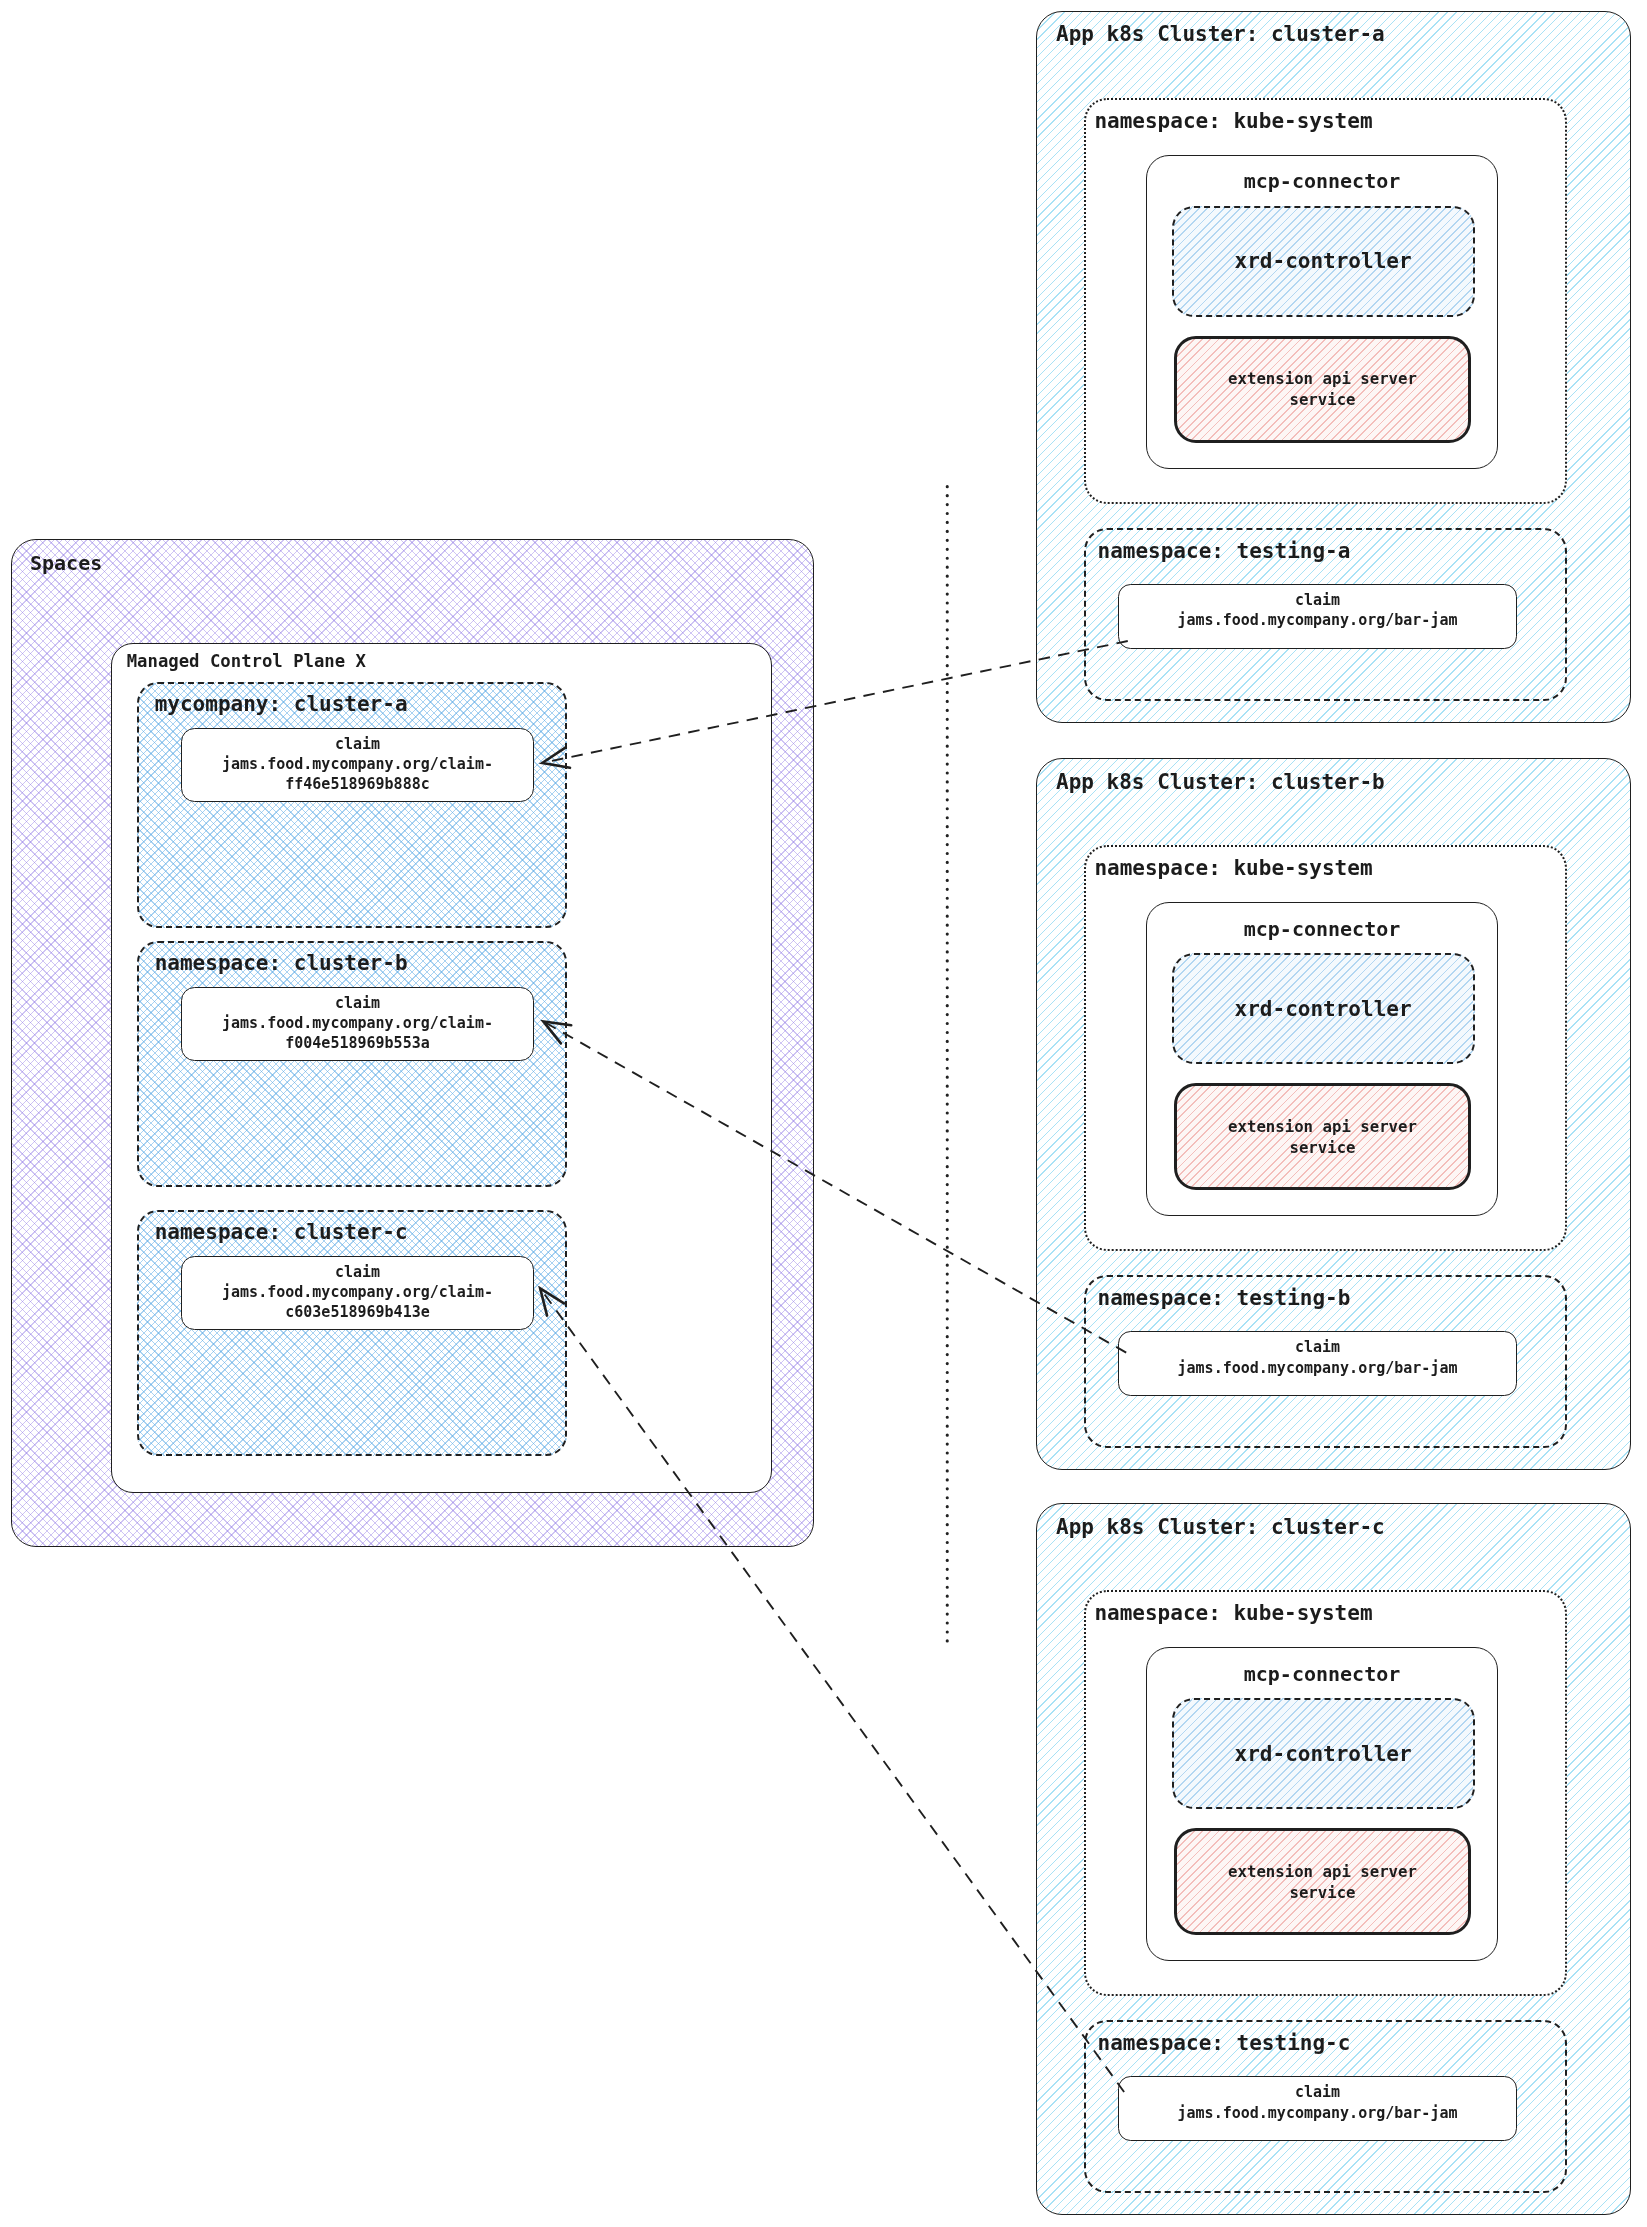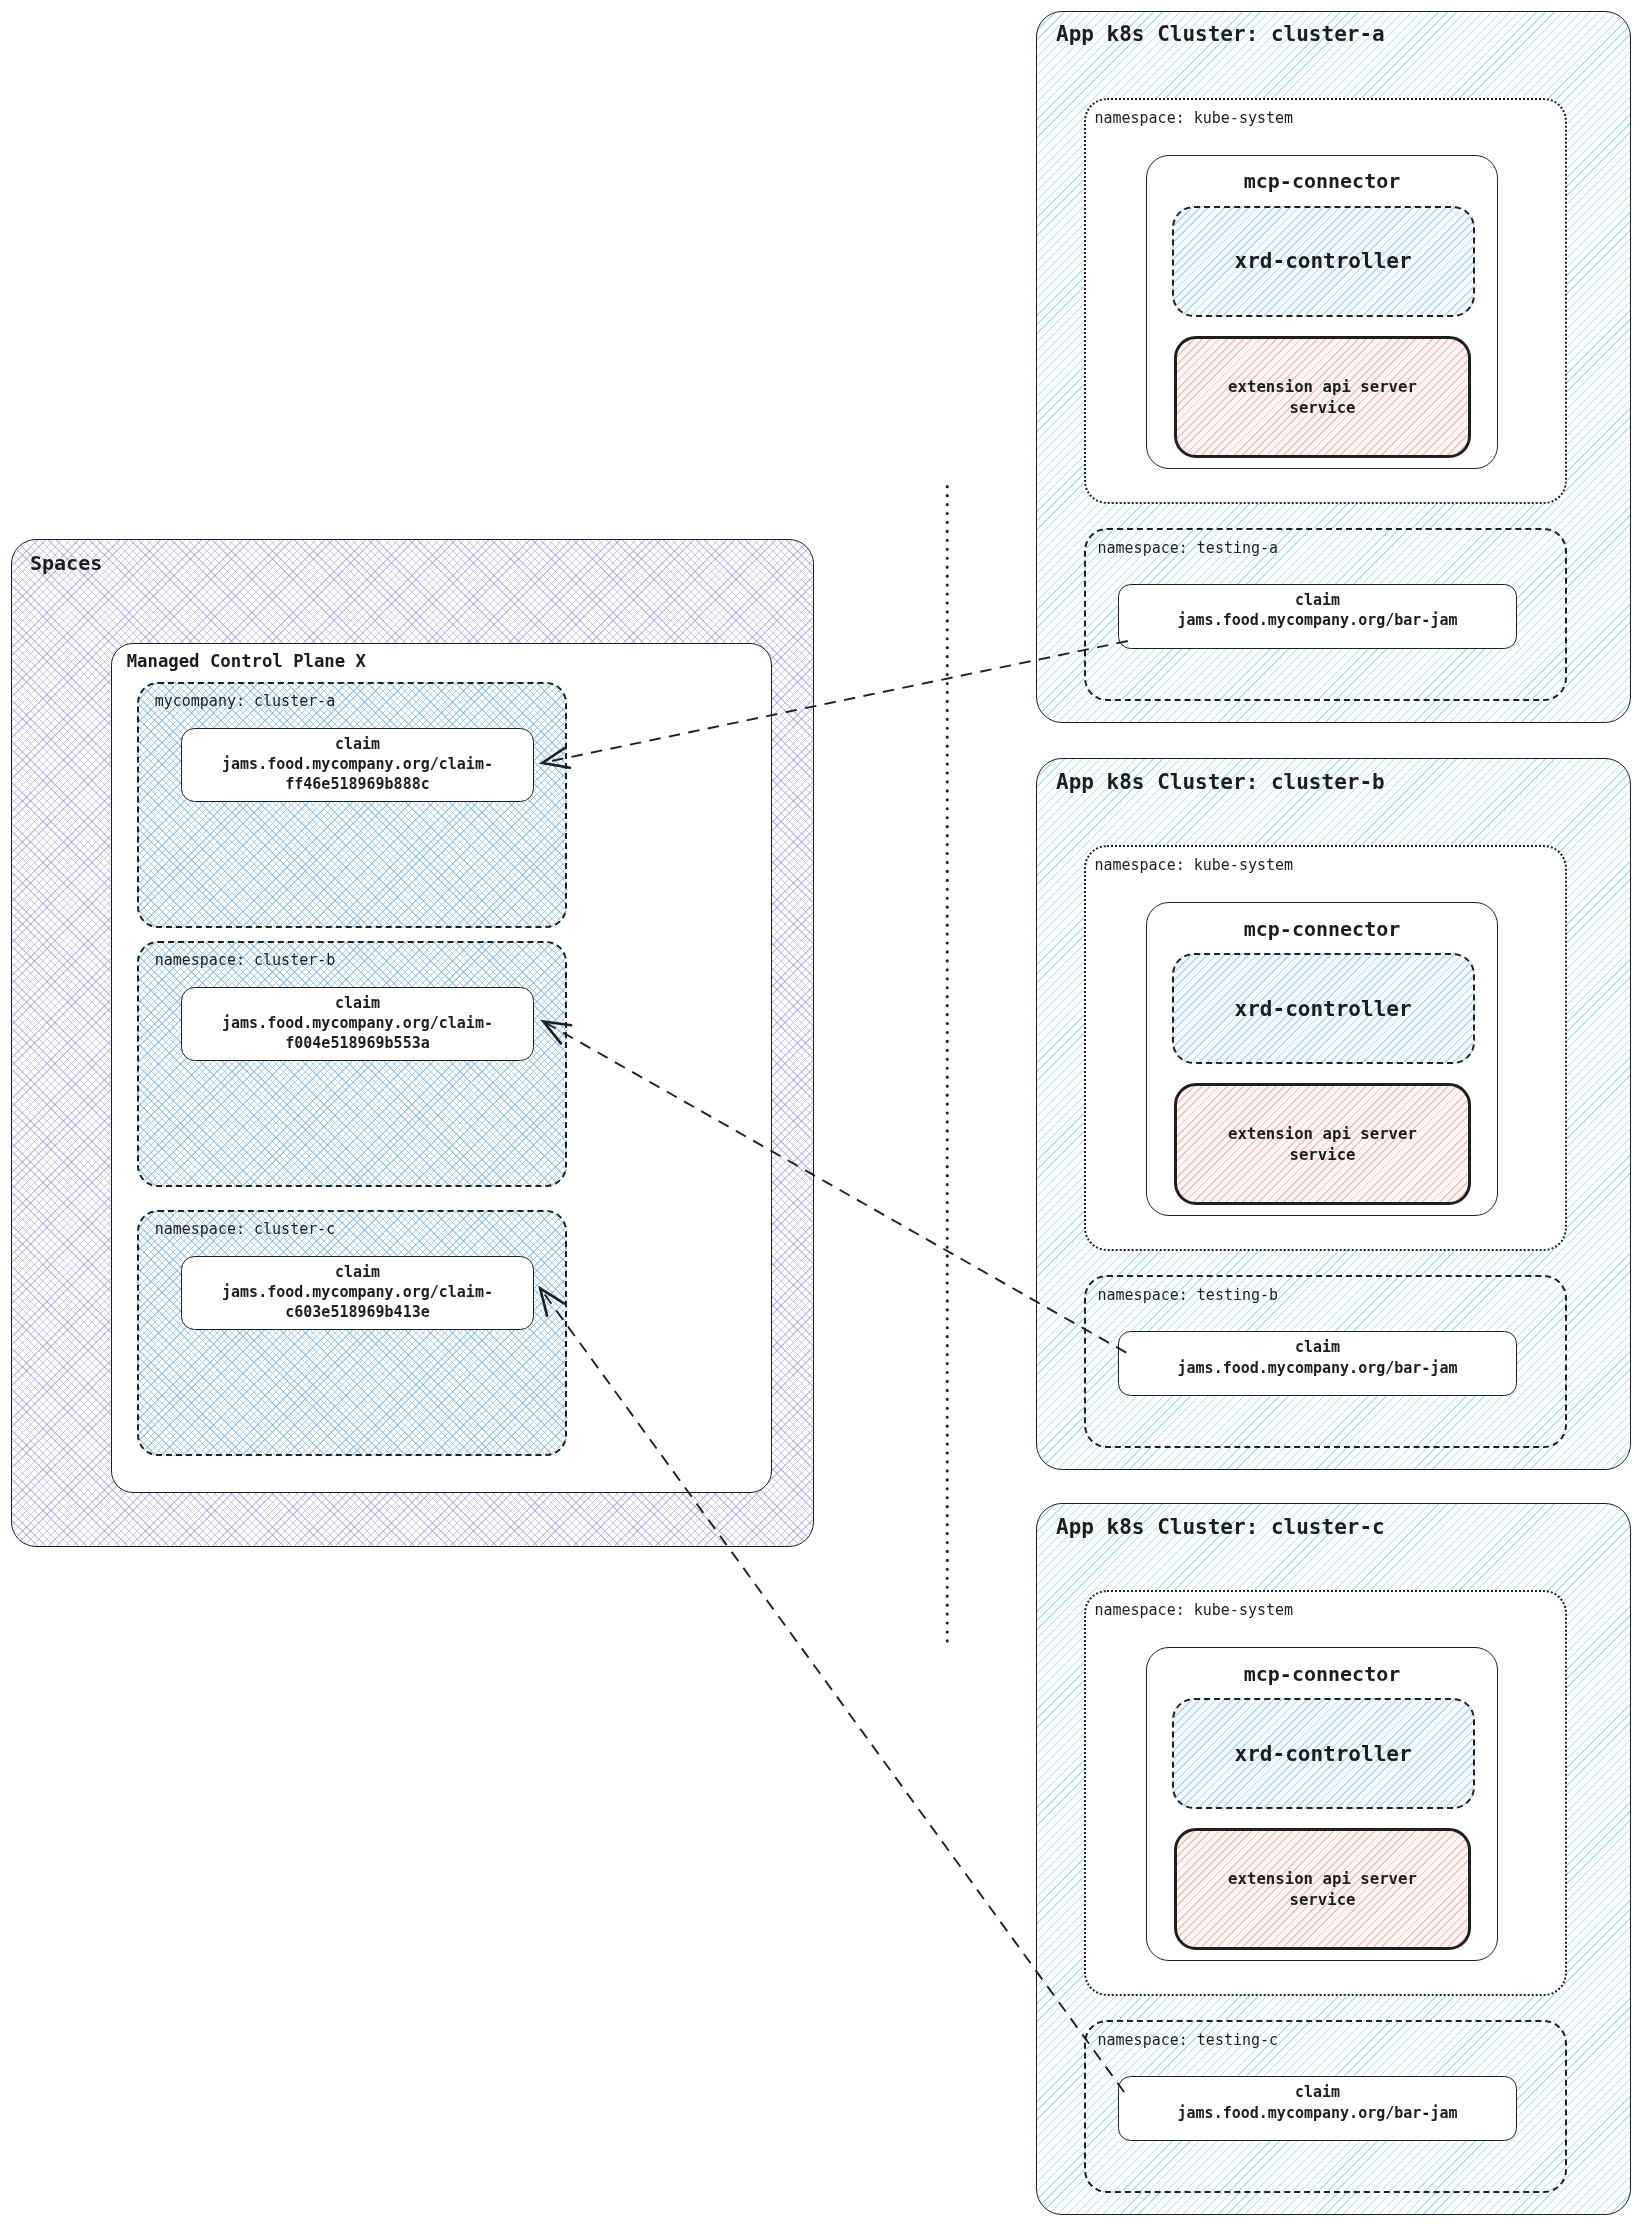--- a/index.html
+++ b/index.html
@@ -53,21 +53,21 @@
     background:#ffffff;border:1.6px solid #1f1f1f;border-radius:22px;
   }
   .managed-title{left:14.7px;top:7.3px;font-size:17.3px;font-weight:bold;}
   .ns-left{
     left:25px;width:430px;height:246px;
     border:2.1px dashed #1f1f1f;border-radius:21px;box-sizing:border-box;
   }
   .ns-a{top:38px;}
   .ns-b{top:297px;}
   .ns-c{top:566px;}
-  .ns-label{position:absolute;left:15.7px;top:8.4px;font-size:15px;font-weight:normal;white-space:nowrap;}
+  .ns-label{position:absolute;left:15.7px;top:8.4px;font-size:21px;font-weight:bold;white-space:nowrap;}
   .claim-left{
     position:absolute;left:42px;top:44px;width:353px;height:74px;
     background:#ffffff;border:1.6px solid #1f1f1f;border-radius:13.6px;
     box-sizing:border-box;text-align:center;
     font-size:15px;line-height:20px;font-weight:bold;padding-top:5.2px;
   }
 
   
   .cluster{
     left:1009px;width:595px;height:712px;
@@ -87,21 +87,21 @@
     background:#ffffff;border:1.6px solid #1f1f1f;border-radius:23px;box-sizing:border-box;padding-left:36px;
   }
   .mcp-title{position:absolute;left:0;top:13.6px;width:100%;text-align:center;font-size:20px;font-weight:bold;}
   .xrd{
     position:absolute;left:24.6px;top:50px;width:303px;height:111px;
     border:2.6px dashed #1f1f1f;border-radius:22px;box-sizing:border-box;
     display:flex;align-items:center;justify-content:center;
     font-size:21px;font-weight:bold;
   }
   .ext{
-    position:absolute;left:27px;top:180px;width:297px;height:122px;
+    position:absolute;left:27px;top:180px;width:297px;height:107px;
     border:3.1px solid #1f1f1f;border-radius:22px;box-sizing:border-box;
     display:flex;flex-direction:column;align-items:center;justify-content:center;
     font-size:15.7px;font-weight:bold;line-height:21px;text-align:center;
   }
   .testing{
     position:absolute;left:47px;top:516px;width:483px;height:173px;
     border:2.1px dashed #1f1f1f;border-radius:23px;box-sizing:border-box;
   }
   .testing .ns-label{left:11.5px;top:9.4px;}
   .claim-right{

